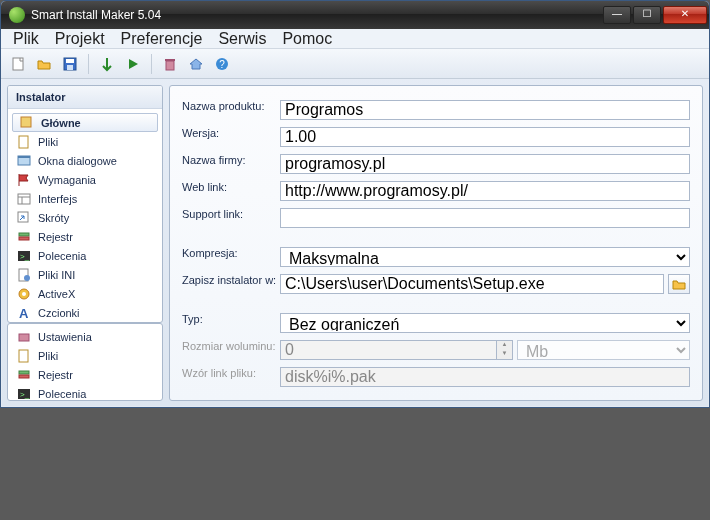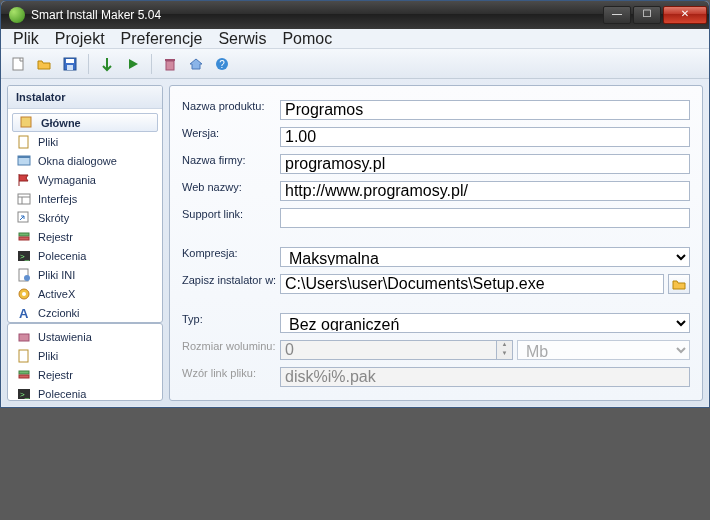--- a/index.html
+++ b/index.html
@@ -362,21 +362,21 @@
       </div>
       <div class="form-row">
         <label>Wersja:</label>
         <input type="text" value="1.00" style="">
       </div>
       <div class="form-row">
         <label>Nazwa firmy:</label>
         <input type="text" value="programosy.pl" style="">
       </div>
       <div class="form-row">
-        <label>Web nazwy:</label>
+        <label>Web link:</label>
         <input type="text" value="http://www.programosy.pl/" style="">
       </div>
       <div class="form-row">
         <label>Support link:</label>
         <input type="text" value="" style="">
       </div>
 
       <div class="spacer"></div>
 
       <div class="form-row">

